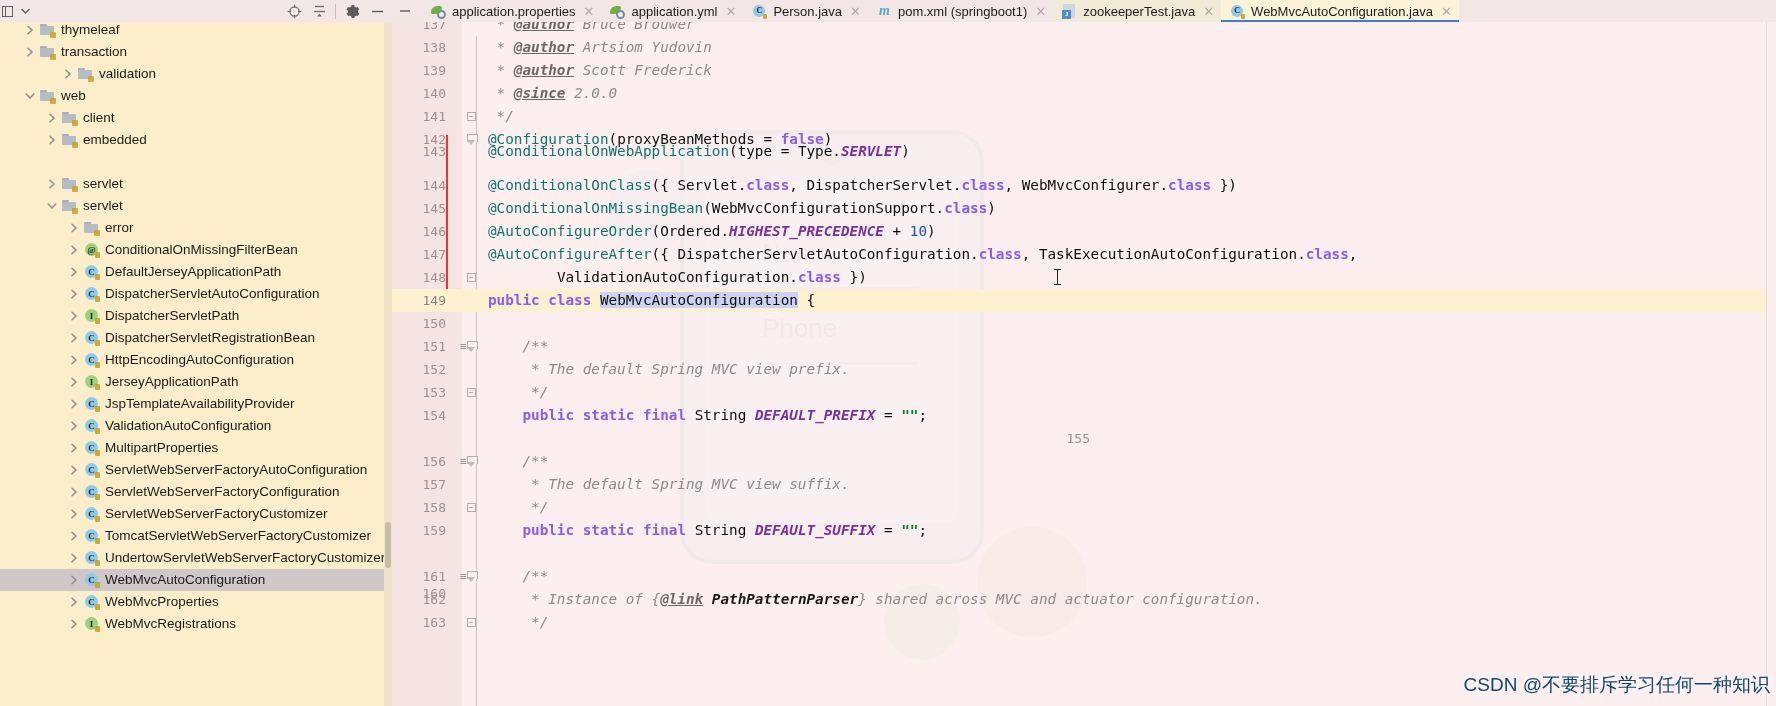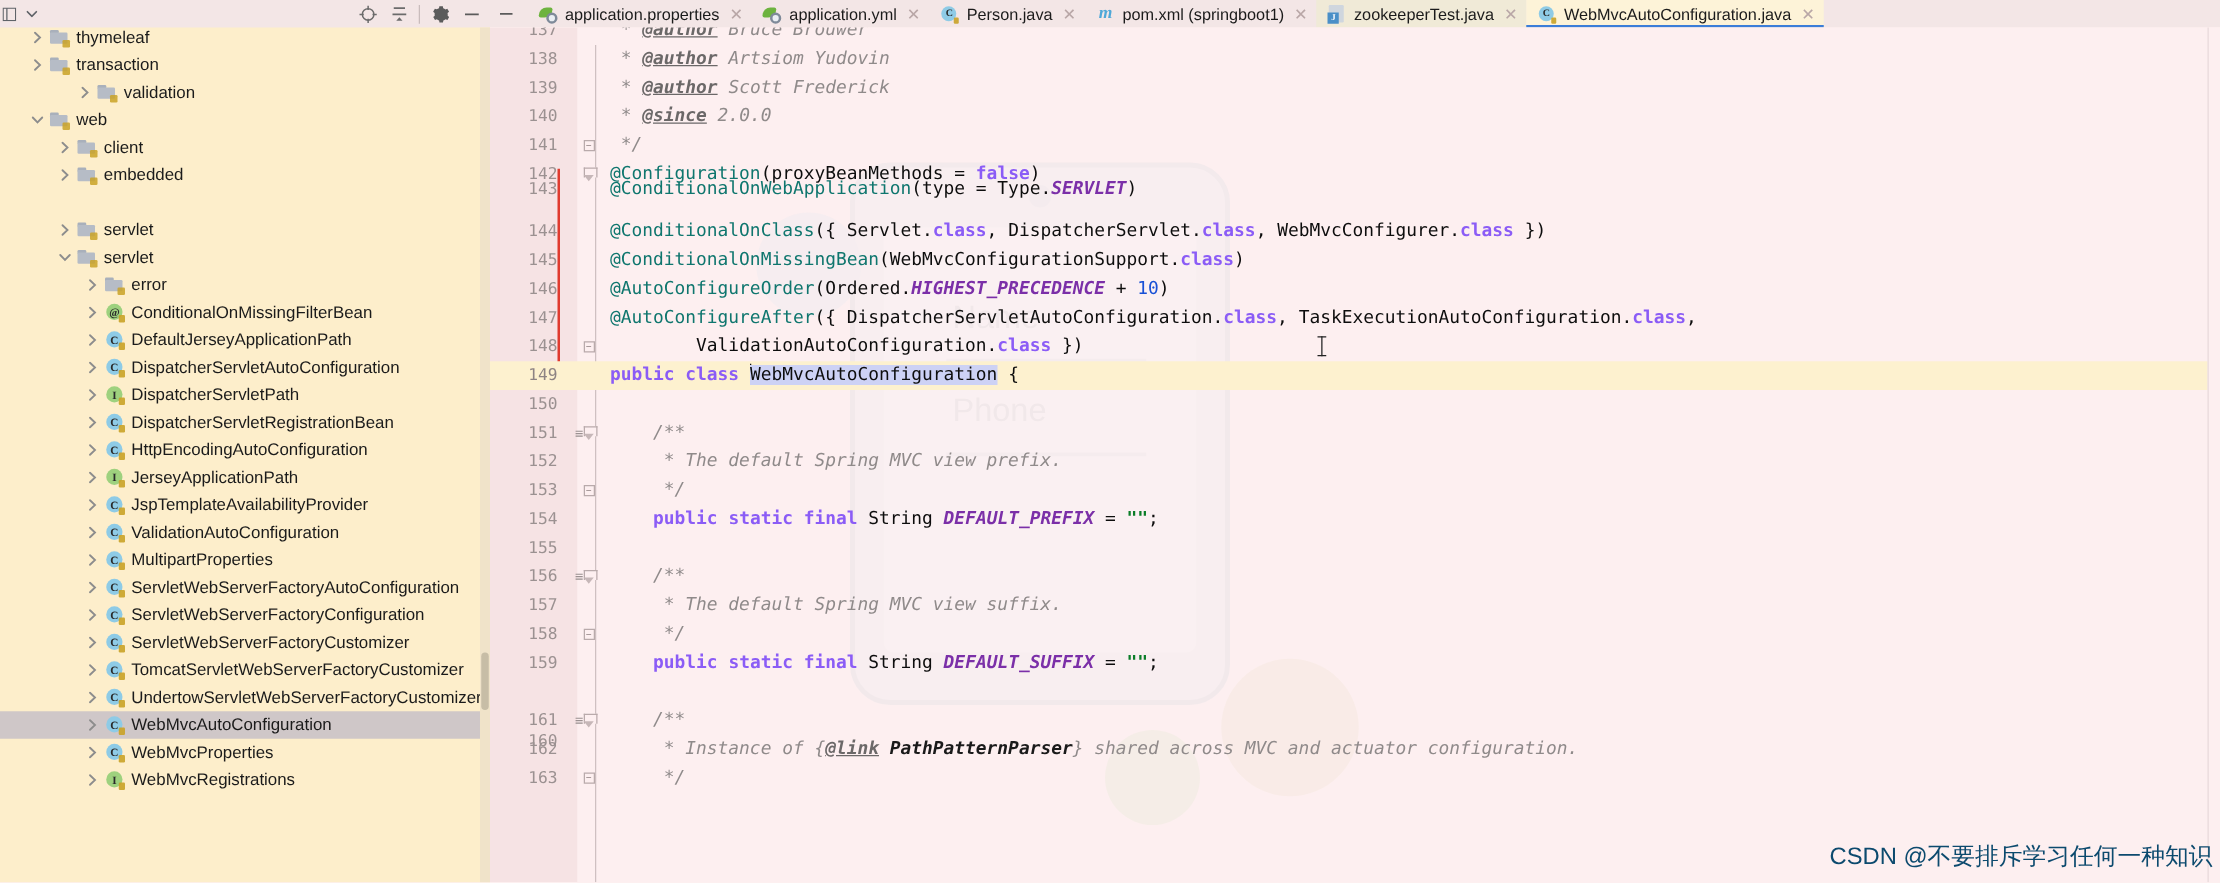--- a/index.html
+++ b/index.html
@@ -913,21 +913,21 @@
             <span class="fold-col">
               <span class="fold-box">−</span>
             </span>
             <span class="code-text"><span class="t-comment">     */</span></span>
           </div>
           <div class="code-line" style="top: 382px;">
             <span class="ln">154</span>
             <span class="fold-col"></span>
             <span class="code-text"><span class="t-plain"> </span><span class="t-plain"> </span><span class="t-plain"> </span><span class="t-plain"> </span><span class="t-kw">public</span><span class="t-plain"> </span><span class="t-kw">static</span><span class="t-plain"> </span><span class="t-kw">final</span><span class="t-plain"> </span><span class="t-plain">String</span><span class="t-plain"> </span><span class="t-const">DEFAULT_PREFIX</span><span class="t-plain"> </span><span class="t-plain">=</span><span class="t-plain"> </span><span class="t-str">""</span><span class="t-plain">;</span></span>
           </div>
-          <div class="code-line" style="top: 405px;">
+          <div class="code-line" style="top: 405px; justify-content: center;">
             <span class="ln">155</span>
             <span class="fold-col"></span>
             <span class="code-text"></span>
           </div>
           <div class="code-line" style="top: 428px;">
             <span class="ln">156</span>
             <span class="fold-col">
               <span class="doc-mark">≡</span>
               <span class="fold-arrow"></span>
             </span>

